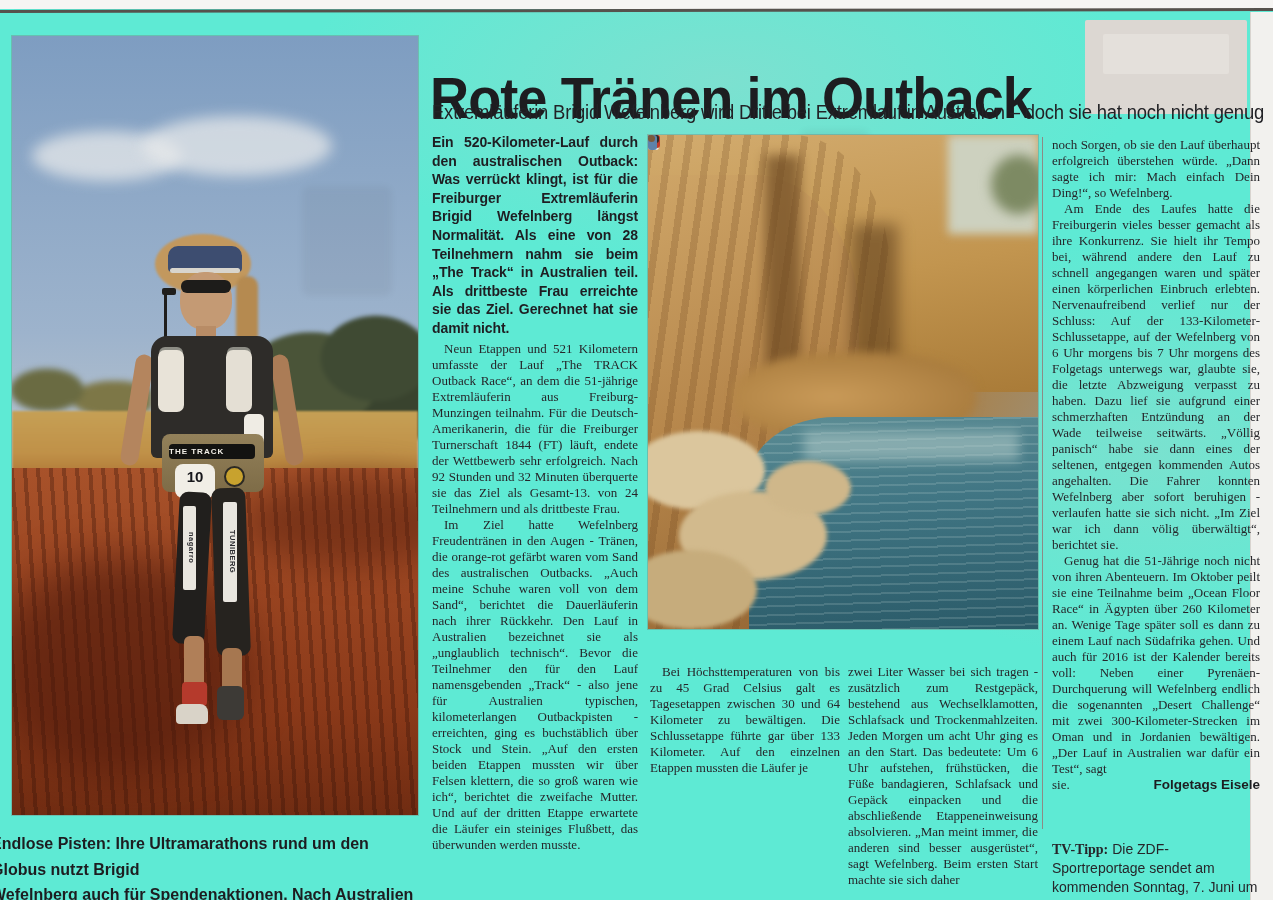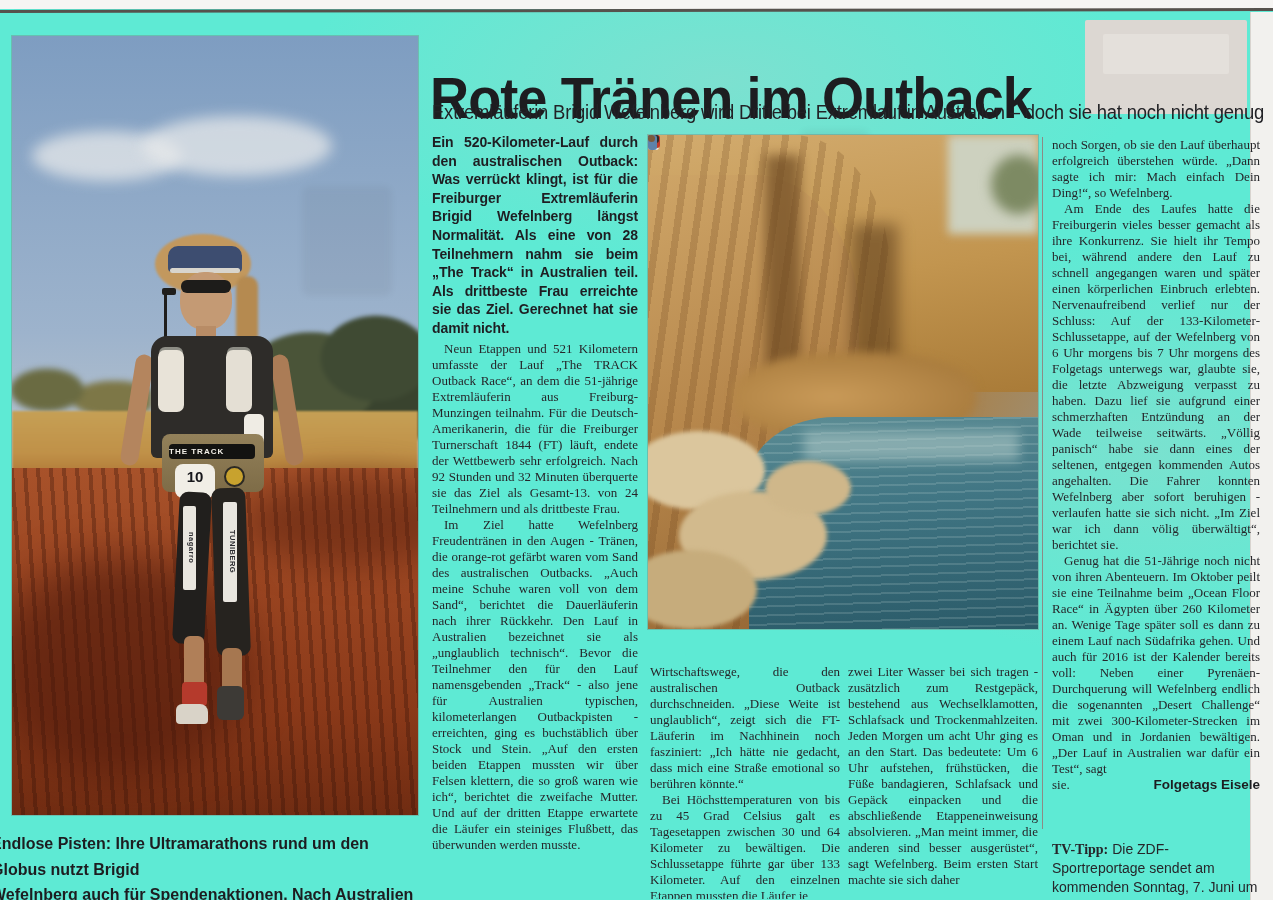--- a/index.html
+++ b/index.html
@@ -247,21 +247,20 @@
 
 
   <div class="col col1">
     <p class="lead">Ein 520-Kilometer-Lauf durch den australischen Outback: Was verrückt klingt, ist für die Freiburger Extremläuferin Brigid Wefelnberg längst Normalität. Als eine von 28 Teilnehmern nahm sie beim „The Track“ in Australien teil. Als drittbeste Frau erreichte sie das Ziel. Gerechnet hat sie damit nicht.</p>
     <p class="ind">Neun Etappen und 521 Kilometern umfasste der Lauf „The TRACK Outback Race“, an dem die 51-jährige Extremläuferin aus Freiburg-Munzingen teilnahm. Für die Deutsch-Amerikanerin, die für die Freiburger Turnerschaft 1844 (FT) läuft, endete der Wettbewerb sehr erfolgreich. Nach 92 Stunden und 32 Minuten überquerte sie das Ziel als Gesamt-13. von 24 Teilnehmern und als drittbeste Frau.</p>
     <p class="ind">Im Ziel hatte Wefelnberg Freudentränen in den Augen - Tränen, die orange-rot gefärbt waren vom Sand des australischen Outbacks. „Auch meine Schuhe waren voll von dem Sand“, berichtet die Dauerläuferin nach ihrer Rückkehr. Den Lauf in Australien bezeichnet sie als „unglaublich technisch“. Bevor die Teilnehmer den für den Lauf namensgebenden „Track“ - also jene für Australien typischen, kilometerlangen Outbackpisten - erreichten, ging es buchstäblich über Stock und Stein. „Auf den ersten beiden Etappen mussten wir über Felsen klettern, die so groß waren wie ich“, berichtet die zweifache Mutter. Und auf der dritten Etappe erwartete die Läufer ein steiniges Flußbett, das überwunden werden musste.</p>
 
   </div>
 
   <div class="col col2">
-    <p>Wirtschaftswege, die den australischen Outback durchschneiden. „Diese Weite ist unglaublich“, zeigt sich die FT-Läuferin im Nachhinein noch fasziniert: „Ich hätte nie gedacht, dass mich eine Straße emotional so berühren könnte.“</p>
     <p class="ind">Bei Höchsttemperaturen von bis zu 45 Grad Celsius galt es Tagesetappen zwischen 30 und 64 Kilometer zu bewältigen. Die Schlussetappe führte gar über 133 Kilometer. Auf den einzelnen Etappen mussten die Läufer je</p>
   </div>
 
   <div class="col col3">
     <p>zwei Liter Wasser bei sich tragen - zusätzlich zum Restgepäck, bestehend aus Wechselklamotten, Schlafsack und Trockenmahlzeiten. Jeden Morgen um acht Uhr ging es an den Start. Das bedeutete: Um 6 Uhr aufstehen, frühstücken, die Füße bandagieren, Schlafsack und Gepäck einpacken und die abschließende Etappeneinweisung absolvieren. „Man meint immer, die anderen sind besser ausgerüstet“, sagt Wefelnberg. Beim ersten Start machte sie sich daher</p>
   </div>
 
   <div class="col col4">
     <p>noch Sorgen, ob sie den Lauf überhaupt erfolgreich überstehen würde. „Dann sagte ich mir: Mach einfach Dein Ding!“, so Wefelnberg.</p>
     <p class="ind">Am Ende des Laufes hatte die Freiburgerin vieles besser gemacht als ihre Konkurrenz. Sie hielt ihr Tempo bei, während andere den Lauf zu schnell angegangen waren und später einen körperlichen Einbruch erlebten. Nervenaufreibend verlief nur der Schluss: Auf der 133-Kilometer-Schlussetappe, auf der Wefelnberg von 6 Uhr morgens bis 7 Uhr morgens des Folgetags unterwegs war, glaubte sie, die letzte Abzweigung verpasst zu haben. Dazu lief sie aufgrund einer schmerzhaften Entzündung an der Wade teilweise seitwärts. „Völlig panisch“ habe sie dann eines der seltenen, entgegen kommenden Autos angehalten. Die Fahrer konnten Wefelnberg aber sofort beruhigen - verlaufen hatte sie sich nicht. „Im Ziel war ich dann völig überwältigt“, berichtet sie.</p>

